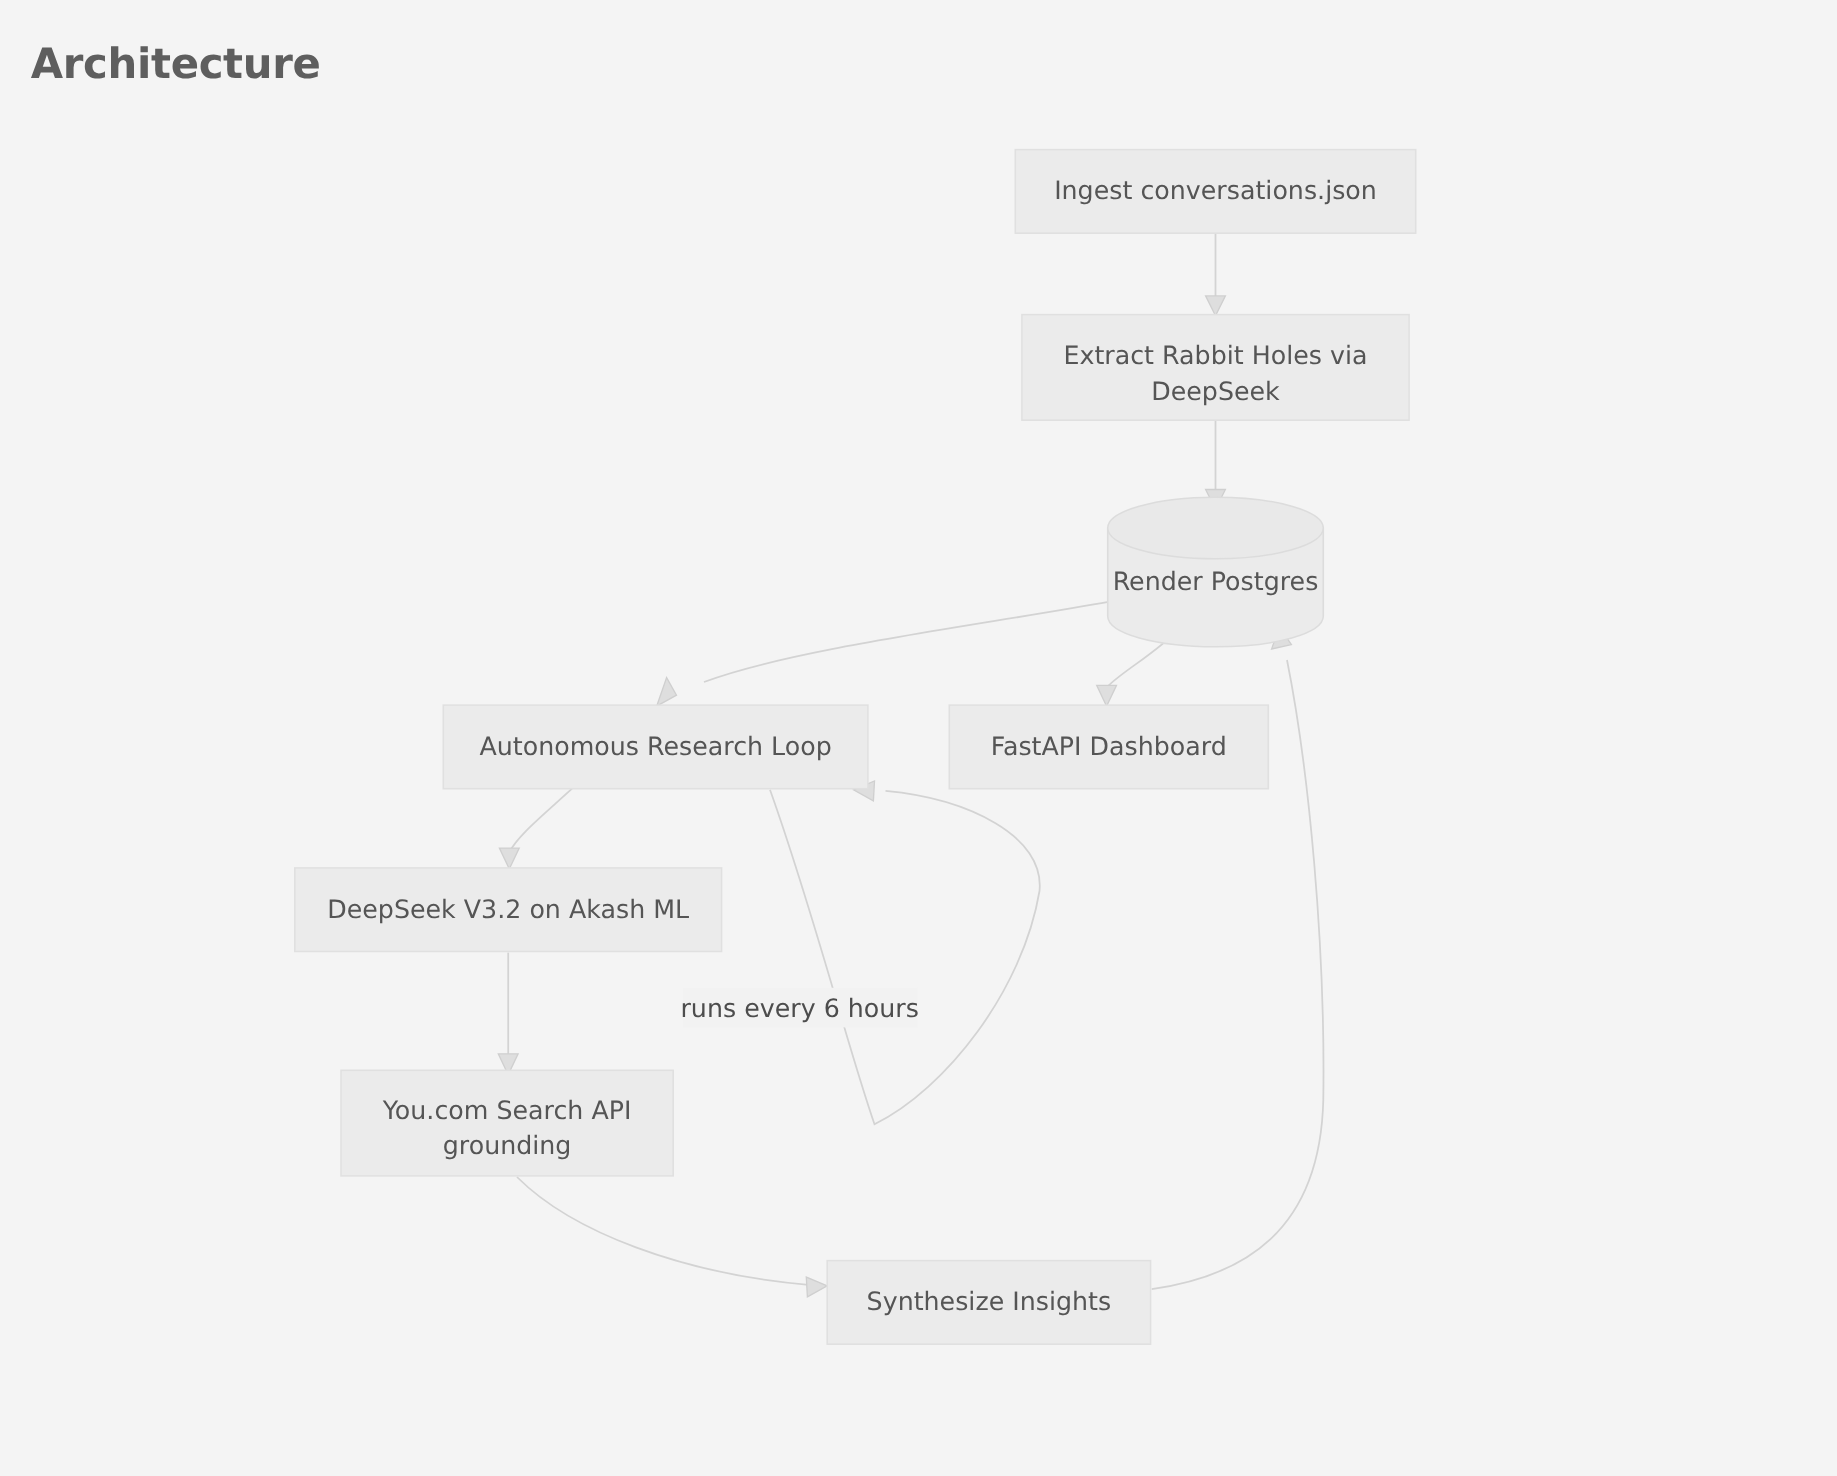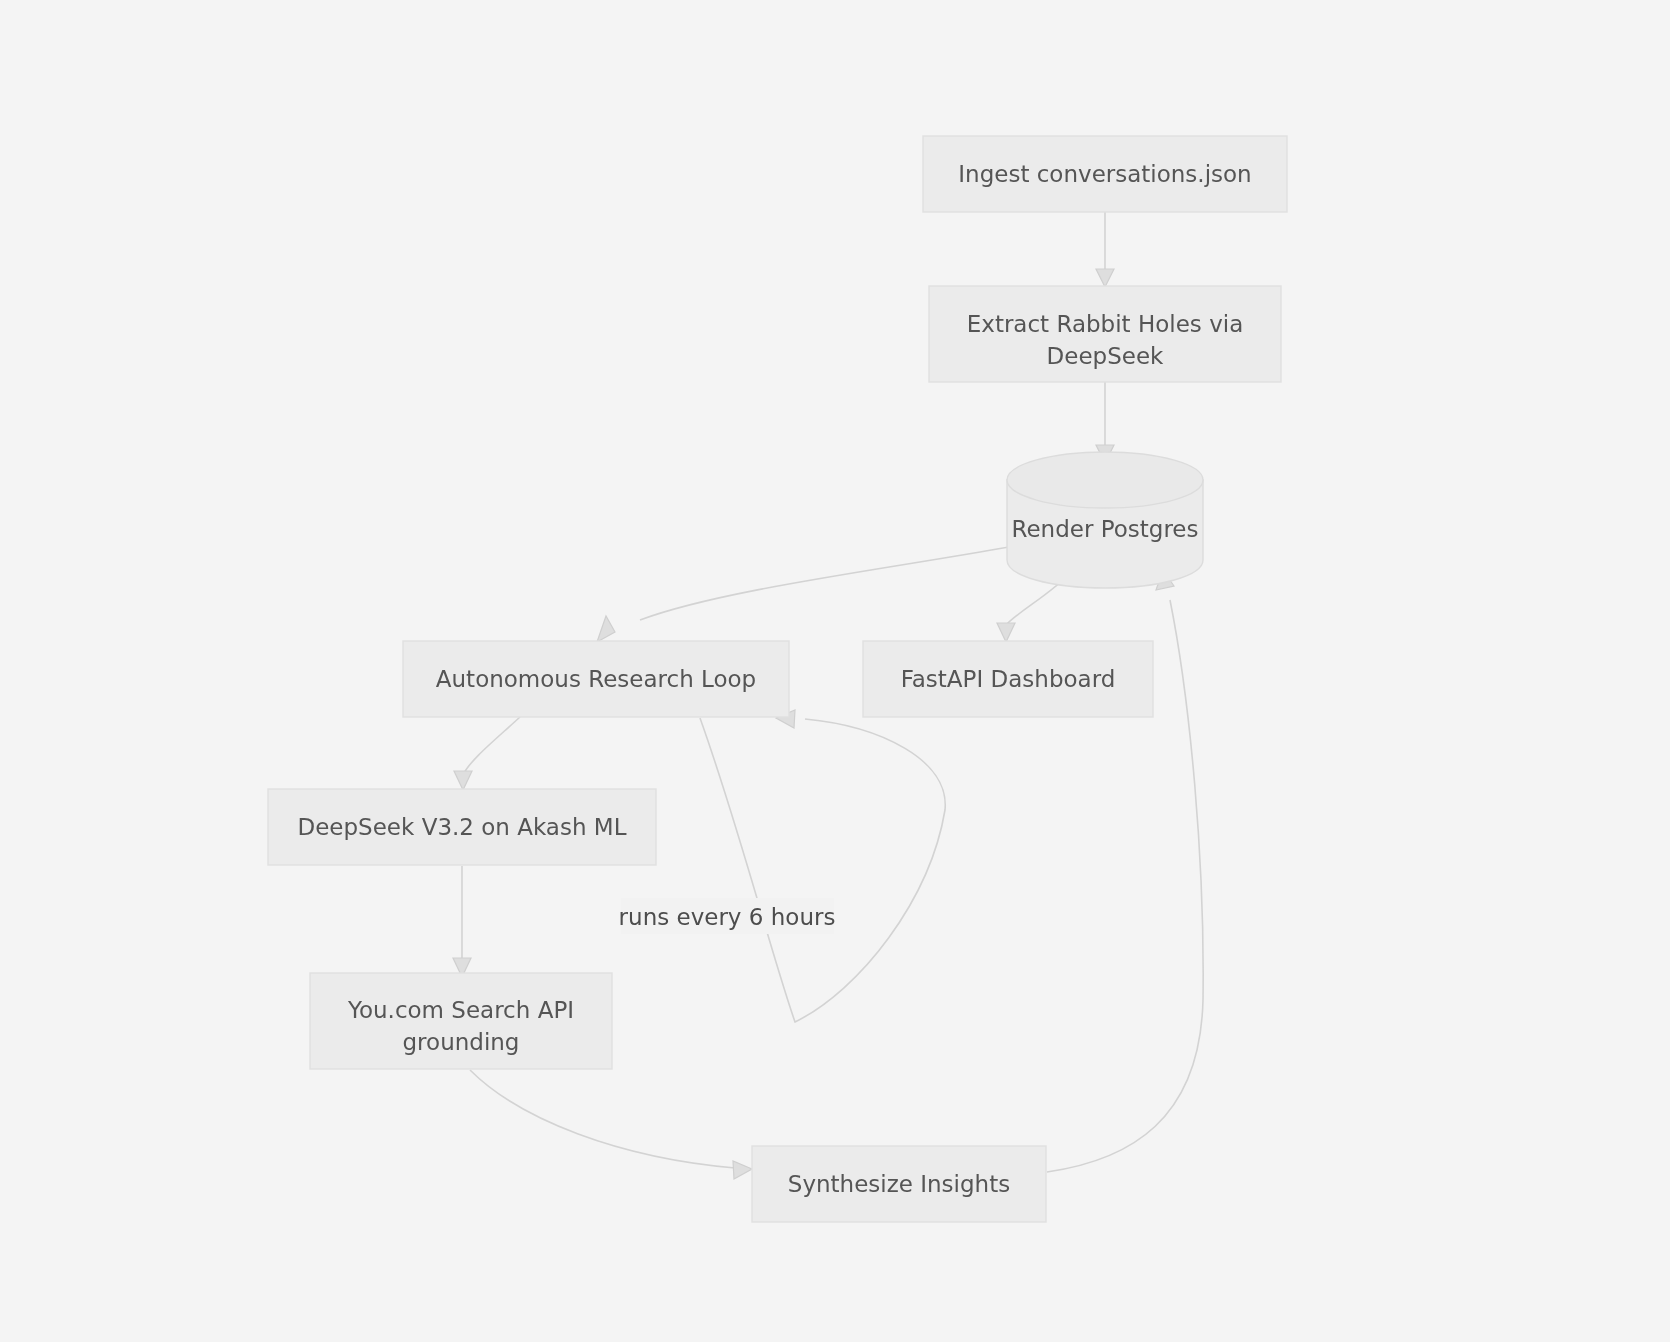--- a/index.html
+++ b/index.html
@@ -78,20 +78,21 @@
     font-family: "DejaVu Sans", "Liberation Sans", sans-serif;
     text-anchor: middle;
     dominant-baseline: middle;
   }
 </style>
 </head>
 <body>
 
 <div id="canvas">
 
+  <div id="page-title">Architecture</div>
 
   <svg id="diagram" viewBox="0 0 1670 1342">
 
     <g>
       <path class="edge" d="M 1105,212 L 1105,272"></path>
       <polygon class="arrow-head" points="1105,287 1096,269 1114,269"></polygon>
     </g>
 
     <g>
       <path class="edge" d="M 1105,382 L 1105,448"></path>

